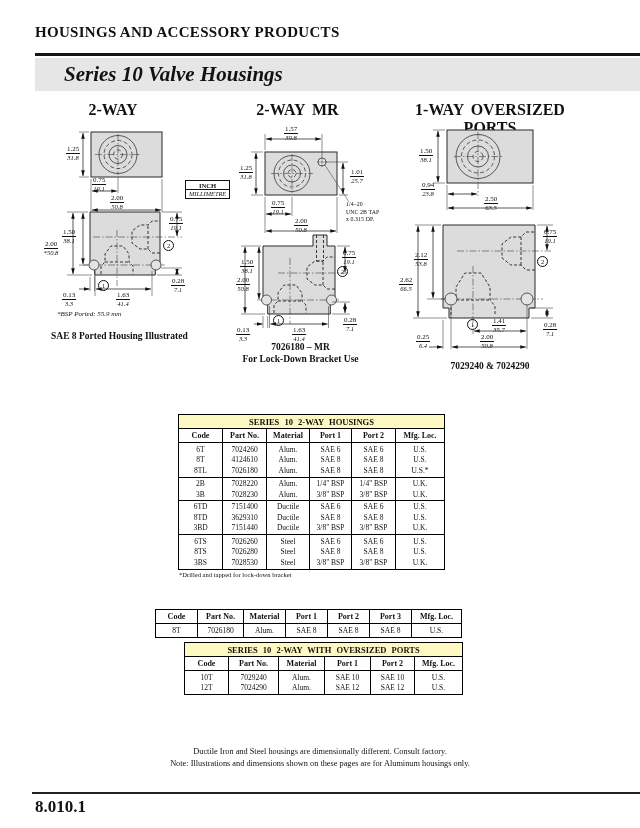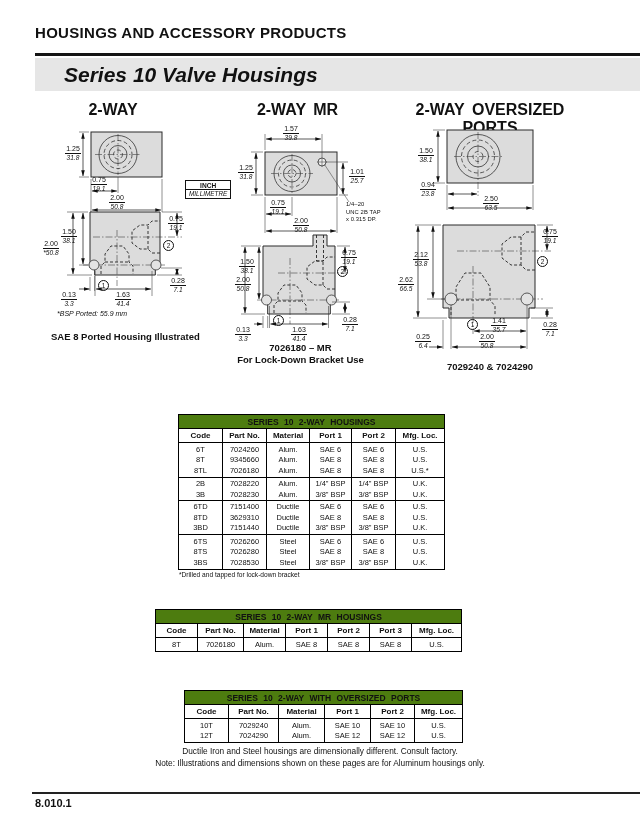--- a/index.html
+++ b/index.html
@@ -1,17 +1,17 @@
 <!DOCTYPE html>
 <html><head>
 <meta charset="utf-8">
 <style>
   html,body{margin:0;padding:0;background:#fff;}
   .page{position:relative;width:640px;height:828px;background:#fff;overflow:hidden;
-        font-family:Liberation Sans, sans-serif;color:#111;}
+        font-family:Liberation Serif, serif;color:#111;}
   .doc-title{position:absolute;left:35px;top:24px;font-size:15px;font-weight:bold;letter-spacing:.3px;}
   .rule-thick{position:absolute;left:35px;top:53px;width:605px;height:3px;background:#151515;}
   .banner{position:absolute;left:35px;top:58px;width:605px;height:33px;background:#e6e6e6;}
   .banner span{display:block;margin-left:29px;line-height:33px;font-size:21px;font-weight:bold;font-style:italic;}
   .dwg-title{position:absolute;top:101px;font-size:16px;font-weight:bold;text-align:center;word-spacing:3px;}
   .dwg{position:absolute;}
   .dwg svg{position:absolute;left:0;top:0;overflow:visible;}
   
   .blk{fill:#dcdcdc;stroke:#2a2a2a;stroke-width:1;}
   .s{fill:none;stroke:#333;stroke-width:.8;}
@@ -32,44 +32,44 @@
   .legend{position:absolute;border:1px solid #111;background:#fff;}
   .legend .lg-top{font-size:6.6px;font-weight:bold;text-align:center;border-bottom:1px solid #111;padding:1px 4px 0;}
   .legend .lg-bot{font-size:6.4px;font-style:italic;text-align:center;padding:0 3px 1px;}
   .tapnote{position:absolute;font-size:5.8px;line-height:1.3;letter-spacing:.1px;}
   .fnote-dwg{position:absolute;font-size:7px;font-style:italic;}
   .capb{position:absolute;font-weight:bold;font-size:9.5px;}
   .capc{text-align:center;}
   
   table.spec{position:absolute;border-collapse:collapse;table-layout:fixed;border:1.4px solid #000;background:#fff;}
   table.spec th,table.spec td{border-left:1px solid #000;border-right:1px solid #000;padding:0;text-align:center;overflow:hidden;}
-  table.spec tr.title-row th{background:#4d7c0f;font-size:8.5px;font-weight:bold;height:13px;border-bottom:1px solid #000;word-spacing:3px;}
+  table.spec tr.title-row th{background:#fef9c3;font-size:8.5px;font-weight:bold;height:13px;border-bottom:1px solid #000;word-spacing:3px;}
   table.spec tr.head-row th{font-size:8px;font-weight:bold;height:13px;border-bottom:1.4px solid #000;}
   table.spec tbody td{font-size:7.5px;height:10.5px;}
   table.spec tbody tr.group-start td{border-top:1.4px solid #000;padding-top:1px;}
   table.spec tbody tr.group-end td{padding-bottom:1px;}
   .tbl-footnote{position:absolute;font-size:6.6px;}
   .note{position:absolute;left:70px;top:746px;width:500px;text-align:center;font-size:8.3px;line-height:1.4;}
   .frule{position:absolute;left:32px;top:792px;width:608px;height:2px;background:#222;}
-  .pagenum{position:absolute;left:35px;top:797px;font-size:11px;font-weight:bold;}
+  .pagenum{position:absolute;left:35px;top:797px;font-size:17px;font-weight:bold;}
 </style>
 </head>
 <body>
 
 <div class="page">
 
   <div class="doc-title">HOUSINGS AND ACCESSORY PRODUCTS</div>
   <div class="rule-thick"></div>
   <div class="banner">
     <span>Series 10 Valve Housings</span>
   </div>
 
   <div class="dwg-title" style="left:48px;width:130px;">2-WAY</div>
   <div class="dwg-title" style="left:235px;width:125px;">2-WAY  MR</div>
-  <div class="dwg-title" style="left:397px;width:186px;">2-WAY  OVERSIZED PORTS</div>
+  <div class="dwg-title" style="left:397px;width:186px;">1-WAY  OVERSIZED PORTS</div>
 
   <div class="dwg" style="left:35px;top:118px;width:200px;height:232px;">
     <svg width="200" height="190">
       <defs>
         <marker id="m1" viewBox="0 0 10 10" refX="9.5" refY="5" markerWidth="6" markerHeight="6" orient="auto-start-reverse" markerUnits="userSpaceOnUse">
             <path d="M0,2 L10,5 L0,8 Z" fill="#111"></path>
           </marker>
       </defs>
       <g>
         <rect class="blk" x="56" y="14" width="71" height="45"></rect>
@@ -328,21 +328,21 @@
         <tr class="group-start">
           <td>6T</td>
           <td>7024260</td>
           <td>Alum.</td>
           <td>SAE 6</td>
           <td>SAE 6</td>
           <td>U.S.</td>
         </tr>
         <tr>
           <td>8T</td>
-          <td>9345660</td>
+          <td>4124610</td>
           <td>Alum.</td>
           <td>SAE 8</td>
           <td>SAE 8</td>
           <td>U.S.</td>
         </tr>
         <tr class="group-end">
           <td>8TL</td>
           <td>7026180</td>
           <td>Alum.</td>
           <td>SAE 8</td>
@@ -421,23 +421,20 @@
       <colgroup>
         <col style="width: 42px;">
         <col style="width: 46px;">
         <col style="width: 42px;">
         <col style="width: 42px;">
         <col style="width: 42px;">
         <col style="width: 42px;">
         <col style="width: 50px;">
       </colgroup>
       <thead>
-        <tr class="title-row">
-          <th colspan="7">SERIES 10  2-WAY MR HOUSINGS</th>
-        </tr>
         <tr class="head-row">
           <th>Code</th>
           <th>Part No.</th>
           <th>Material</th>
           <th>Port 1</th>
           <th>Port 2</th>
           <th>Port 3</th>
           <th>Mfg. Loc.</th>
         </tr>
       </thead>
@@ -447,21 +444,21 @@
           <td>7026180</td>
           <td>Alum.</td>
           <td>SAE 8</td>
           <td>SAE 8</td>
           <td>SAE 8</td>
           <td>U.S.</td>
         </tr>
       </tbody>
     </table>
 
-  <table class="spec" style="left:184px;top:690px;width:278px;">
+  <table class="spec" style="left:184px;top:642px;width:278px;">
       <colgroup>
         <col style="width: 44px;">
         <col style="width: 50px;">
         <col style="width: 46px;">
         <col style="width: 46px;">
         <col style="width: 44px;">
         <col style="width: 48px;">
       </colgroup>
       <thead>
         <tr class="title-row">

